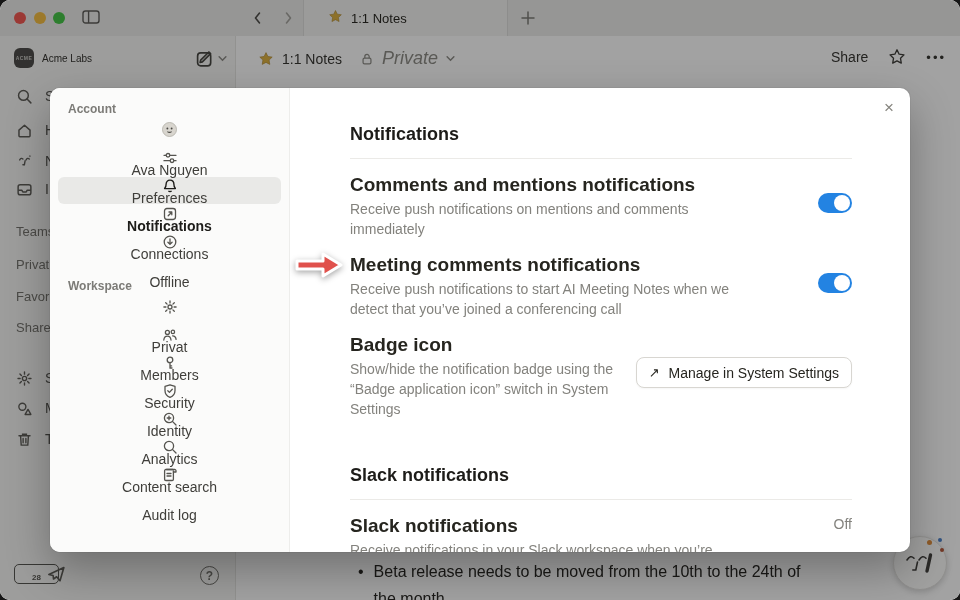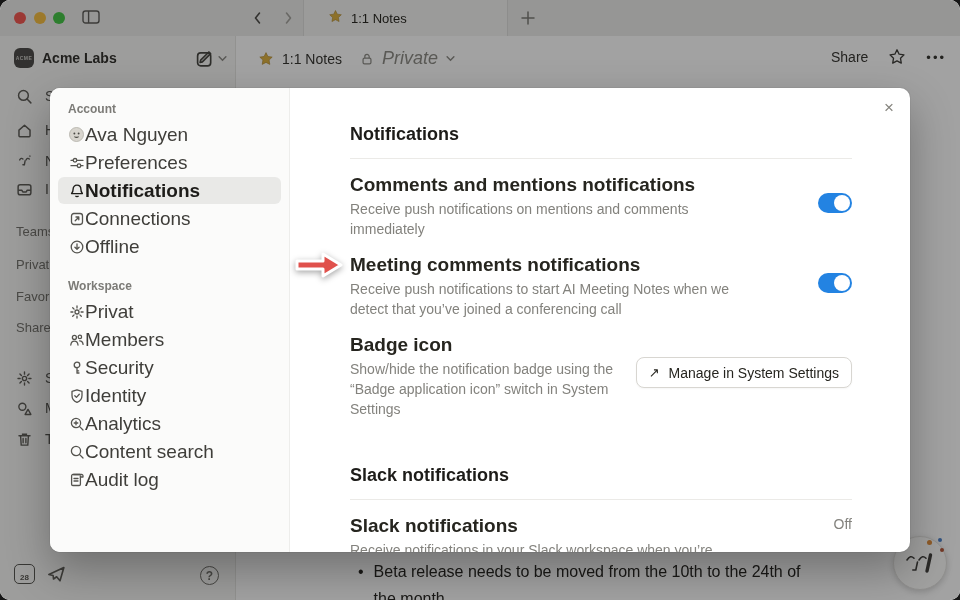--- a/index.html
+++ b/index.html
@@ -12,27 +12,27 @@
   .tlight{position:absolute;top:12px;width:12px;height:12px;border-radius:50%;}
   .tl-red{left:14px;background:#f4564f;} .tl-yellow{left:34px;background:#f6bd3f;} .tl-green{left:53px;background:#43c645;}
   .tb-icon{position:absolute;top:9px;}
   .tab{position:absolute;left:303px;top:0;width:205px;height:36px;background:#f4f4f2;
        border-left:1px solid #dedddb;border-right:1px solid #dedddb;display:flex;align-items:center;gap:8px;padding:0 14px 0 24px;}
   .tab-title{font-size:13px;color:#26251f;}
   .bg-sidebar{position:absolute;left:0;top:36px;width:236px;height:564px;background:#f7f7f5;border-right:1px solid #e6e5e2;}
   .ws-row{position:absolute;left:14px;top:12px;display:flex;align-items:center;gap:8px;}
   .ws-logo{width:20px;height:20px;border-radius:6px;background:#4b4a47;color:#c9c8c4;font-size:5px;font-weight:700;
            display:flex;align-items:center;justify-content:center;letter-spacing:.4px;}
-  .ws-name{font-size:14px;font-weight:700;color:#2f2e2a;}
+  .ws-name{font-size:10px;font-weight:400;color:#2f2e2a;}
   .compose{position:absolute;top:13px;right:8px;display:flex;align-items:center;gap:4px;}
   .nav-item{position:absolute;left:16px;display:flex;align-items:center;gap:12px;height:20px;}
   .nav-label{font-size:14px;font-weight:500;color:#52514d;white-space:nowrap;}
   .sec-label{position:absolute;left:16px;font-size:13px;font-weight:500;color:#73726d;white-space:nowrap;}
   .bb-icon{position:absolute;}
-  .cal{width:21px;height:20px;border:1.6px solid #55544f;border-radius:5px;display:flex;align-items:flex-end;justify-content:center;}
+  .cal{width:45px;height:20px;border:1.6px solid #55544f;border-radius:5px;display:flex;align-items:flex-end;justify-content:center;}
   .cal span{font-size:8px;font-weight:700;color:#55544f;line-height:11px;}
   .help-circle{width:19px;height:19px;border:1.5px solid #6f6e69;border-radius:50%;display:flex;align-items:center;justify-content:center;
                font-size:12px;font-weight:600;color:#6f6e69;}
   .doc-area{position:absolute;left:236px;top:36px;width:724px;height:564px;background:#ffffff;}
   .breadcrumb{position:absolute;left:22px;top:12px;display:flex;align-items:center;gap:8px;}
   .bc-title{font-size:14px;color:#33322e;}
   .bc-private{font-size:18px;color:#8b8a84;font-style:italic;}
   .hdr-right{position:absolute;right:14px;top:12px;display:flex;align-items:center;gap:20px;}
   .share-label{font-size:14px;color:#33322e;}
   .more-dots{font-size:13px;letter-spacing:2px;color:#33322e;}
@@ -41,22 +41,22 @@
           border:1px solid #e3e2df;box-shadow:0 2px 6px rgba(0,0,0,.18);}
   .spark{position:absolute;border-radius:50%;}
 
   
   .overlay{position:absolute;inset:0;background:rgba(10,10,10,0.38);z-index:5;}
   .modal{position:absolute;left:50px;top:88px;width:860px;height:464px;border-radius:10px;background:#fff;z-index:10;
          box-shadow:0 0 0 1px rgba(0,0,0,.04),0 18px 44px rgba(0,0,0,.3);display:flex;overflow:hidden;}
   .m-side{width:240px;flex-shrink:0;background:#fbfbfa;border-right:1px solid #ededeb;padding:14px 8px 0 8px;}
   .m-sec-label{margin:0 0 5px 10px;font-size:12px;font-weight:600;color:#7c7b77;}
   .m-sec-label.second{margin-top:19px;}
-  .m-item{height:27px;border-radius:6px;display:flex;align-items:center;gap:0;padding:0 10px;
-          font-size:19px;font-weight:500;color:#3f3e3a;margin-bottom:1px;}
+  .m-item{height:27px;border-radius:6px;display:flex;align-items:center;gap:24px;padding:0 10px;
+          font-size:14px;font-weight:500;color:#3f3e3a;margin-bottom:1px;flex-direction:column;}
   .m-item.selected{background:#e9e9e7;font-weight:700;color:#1d1c19;}
   .m-item .mi{width:17px;height:17px;flex-shrink:0;display:flex;align-items:center;justify-content:center;}
   .m-main{flex:1;position:relative;padding:0 58px 0 60px;overflow:hidden;}
   .m-close{position:absolute;top:11px;right:16px;font-size:17px;color:#86857f;line-height:1;cursor:default;}
   .m-h1{margin:34px 0 0 0;font-size:18px;font-weight:700;color:#1d1c19;line-height:24px;}
   .m-divider{margin-top:12px;border-top:1px solid #ebeae7;height:0;}
   .setting-row{display:flex;margin-top:16px;}
   .row-text{flex:1;}
   .row-title{font-size:19px;font-weight:700;color:#26251f;line-height:20px;}
   .row-desc{margin-top:4px;font-size:14px;color:#83827d;line-height:20px;}

